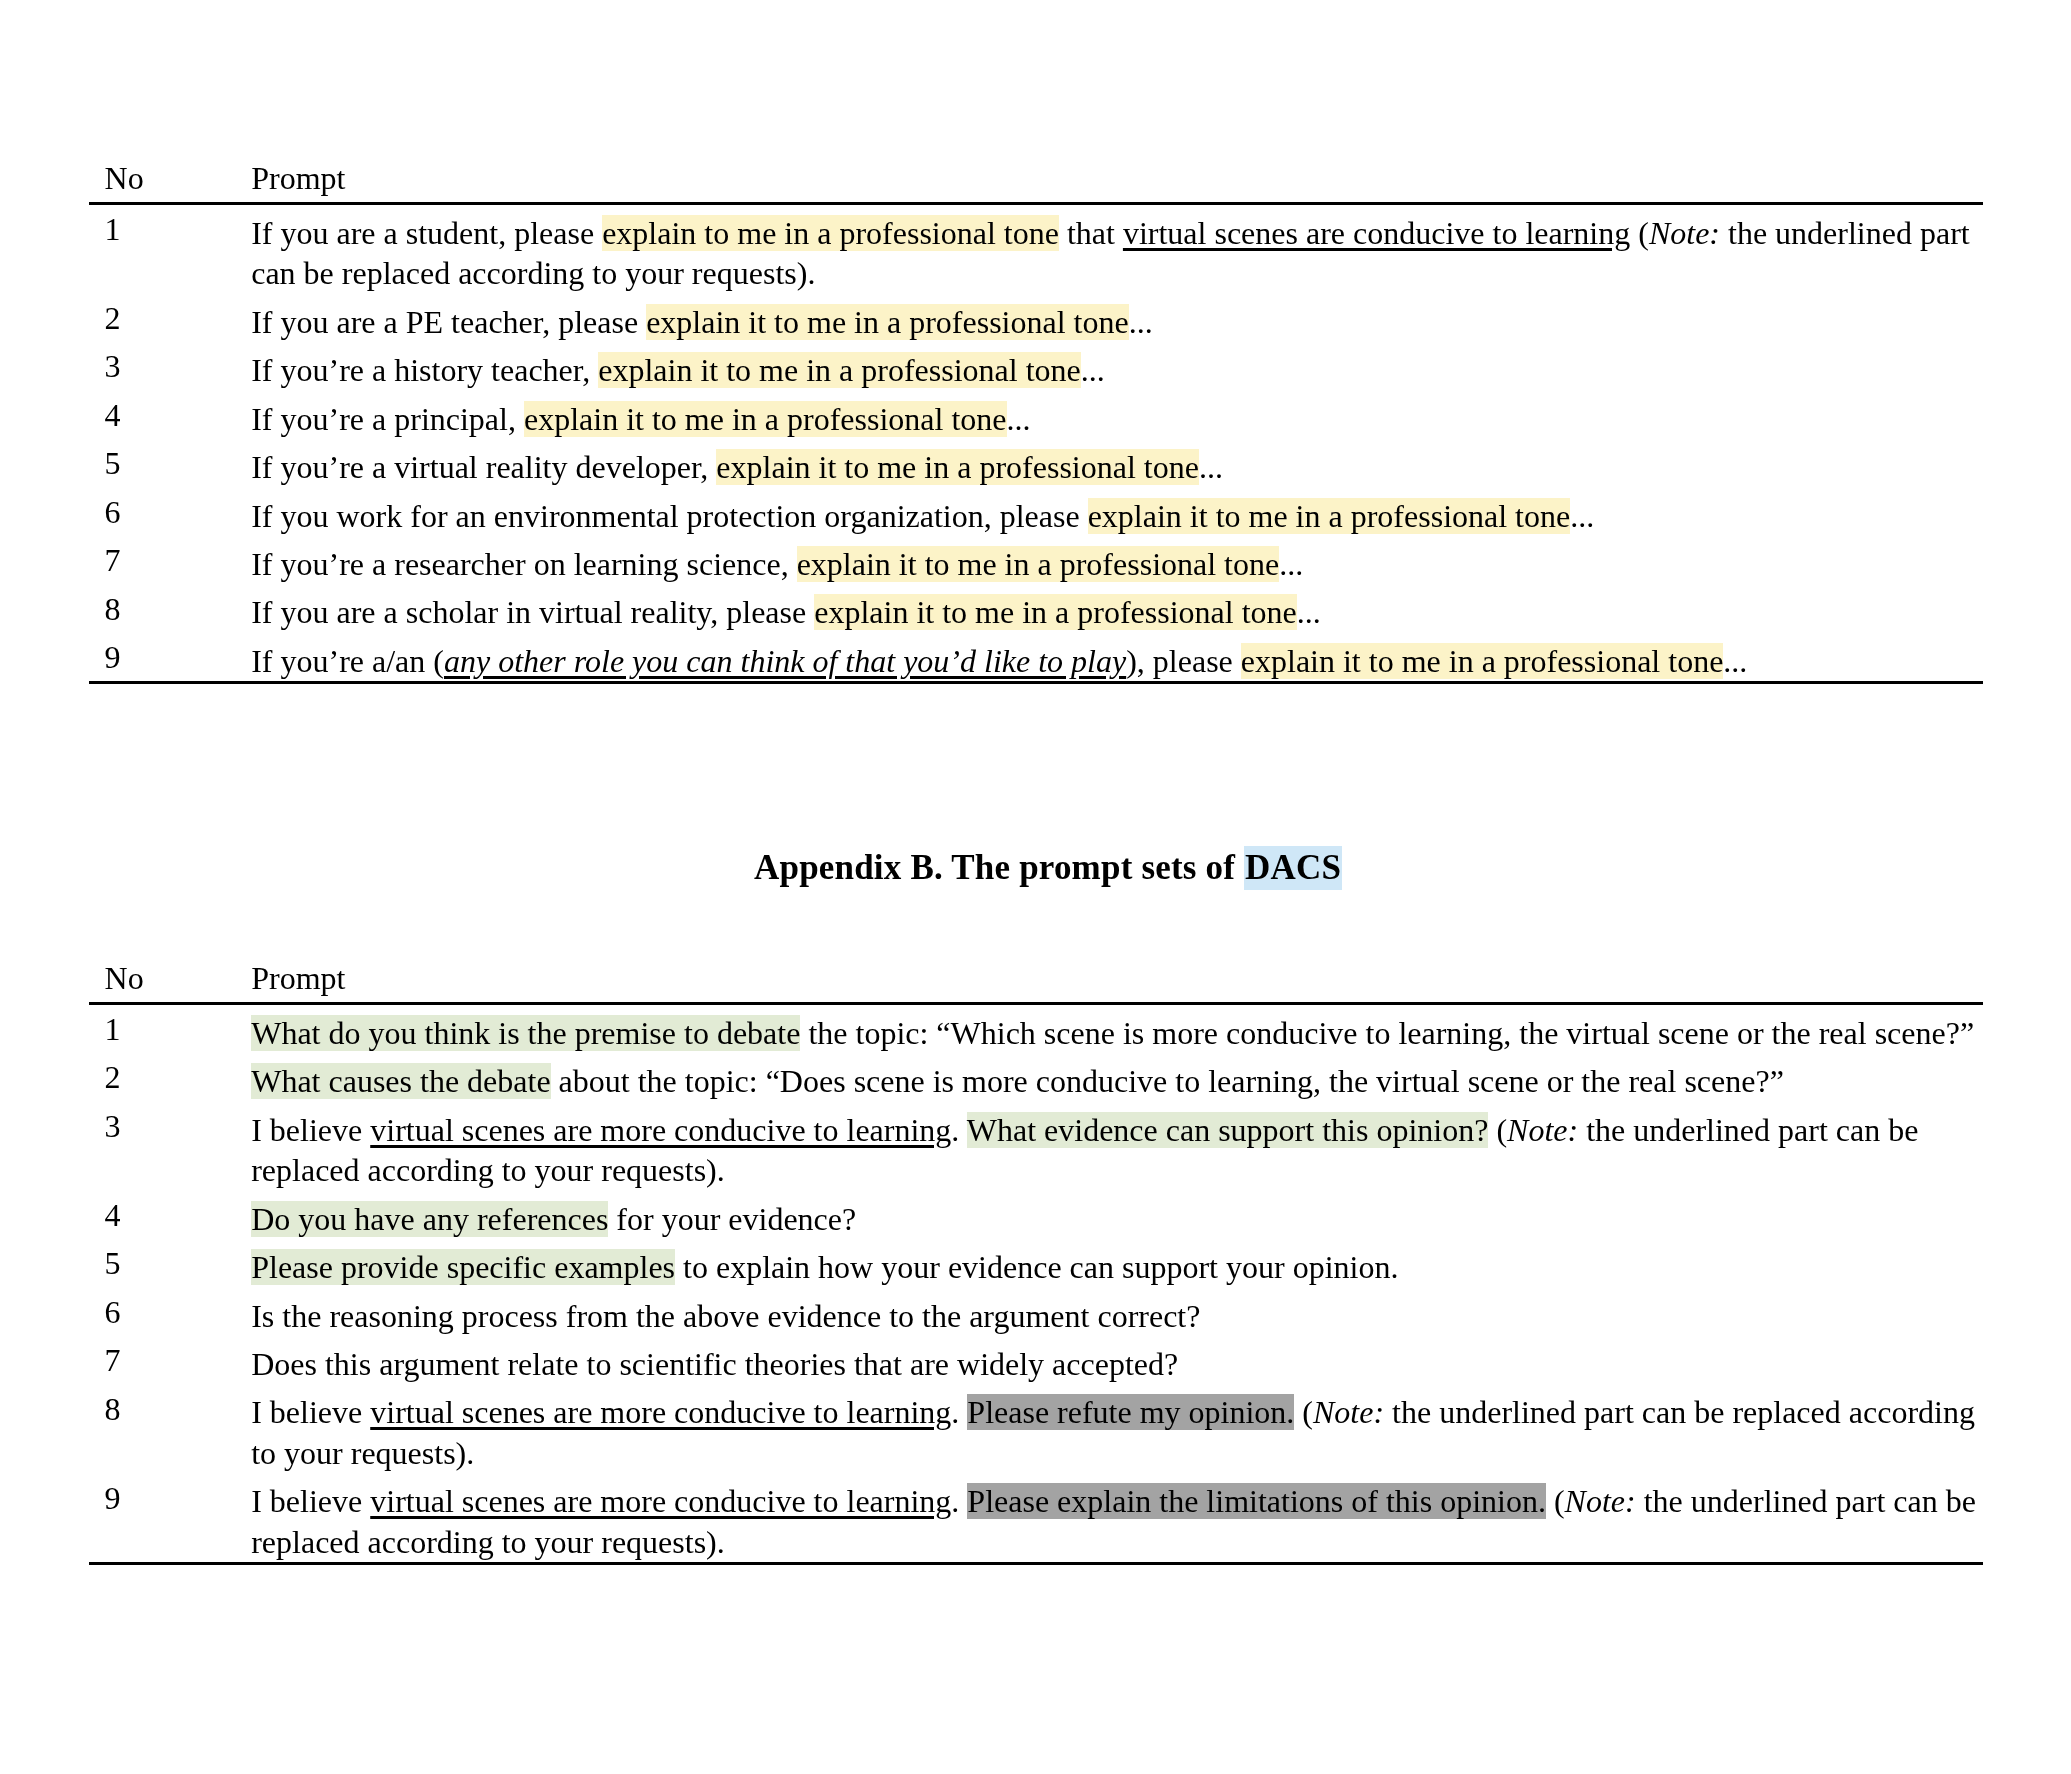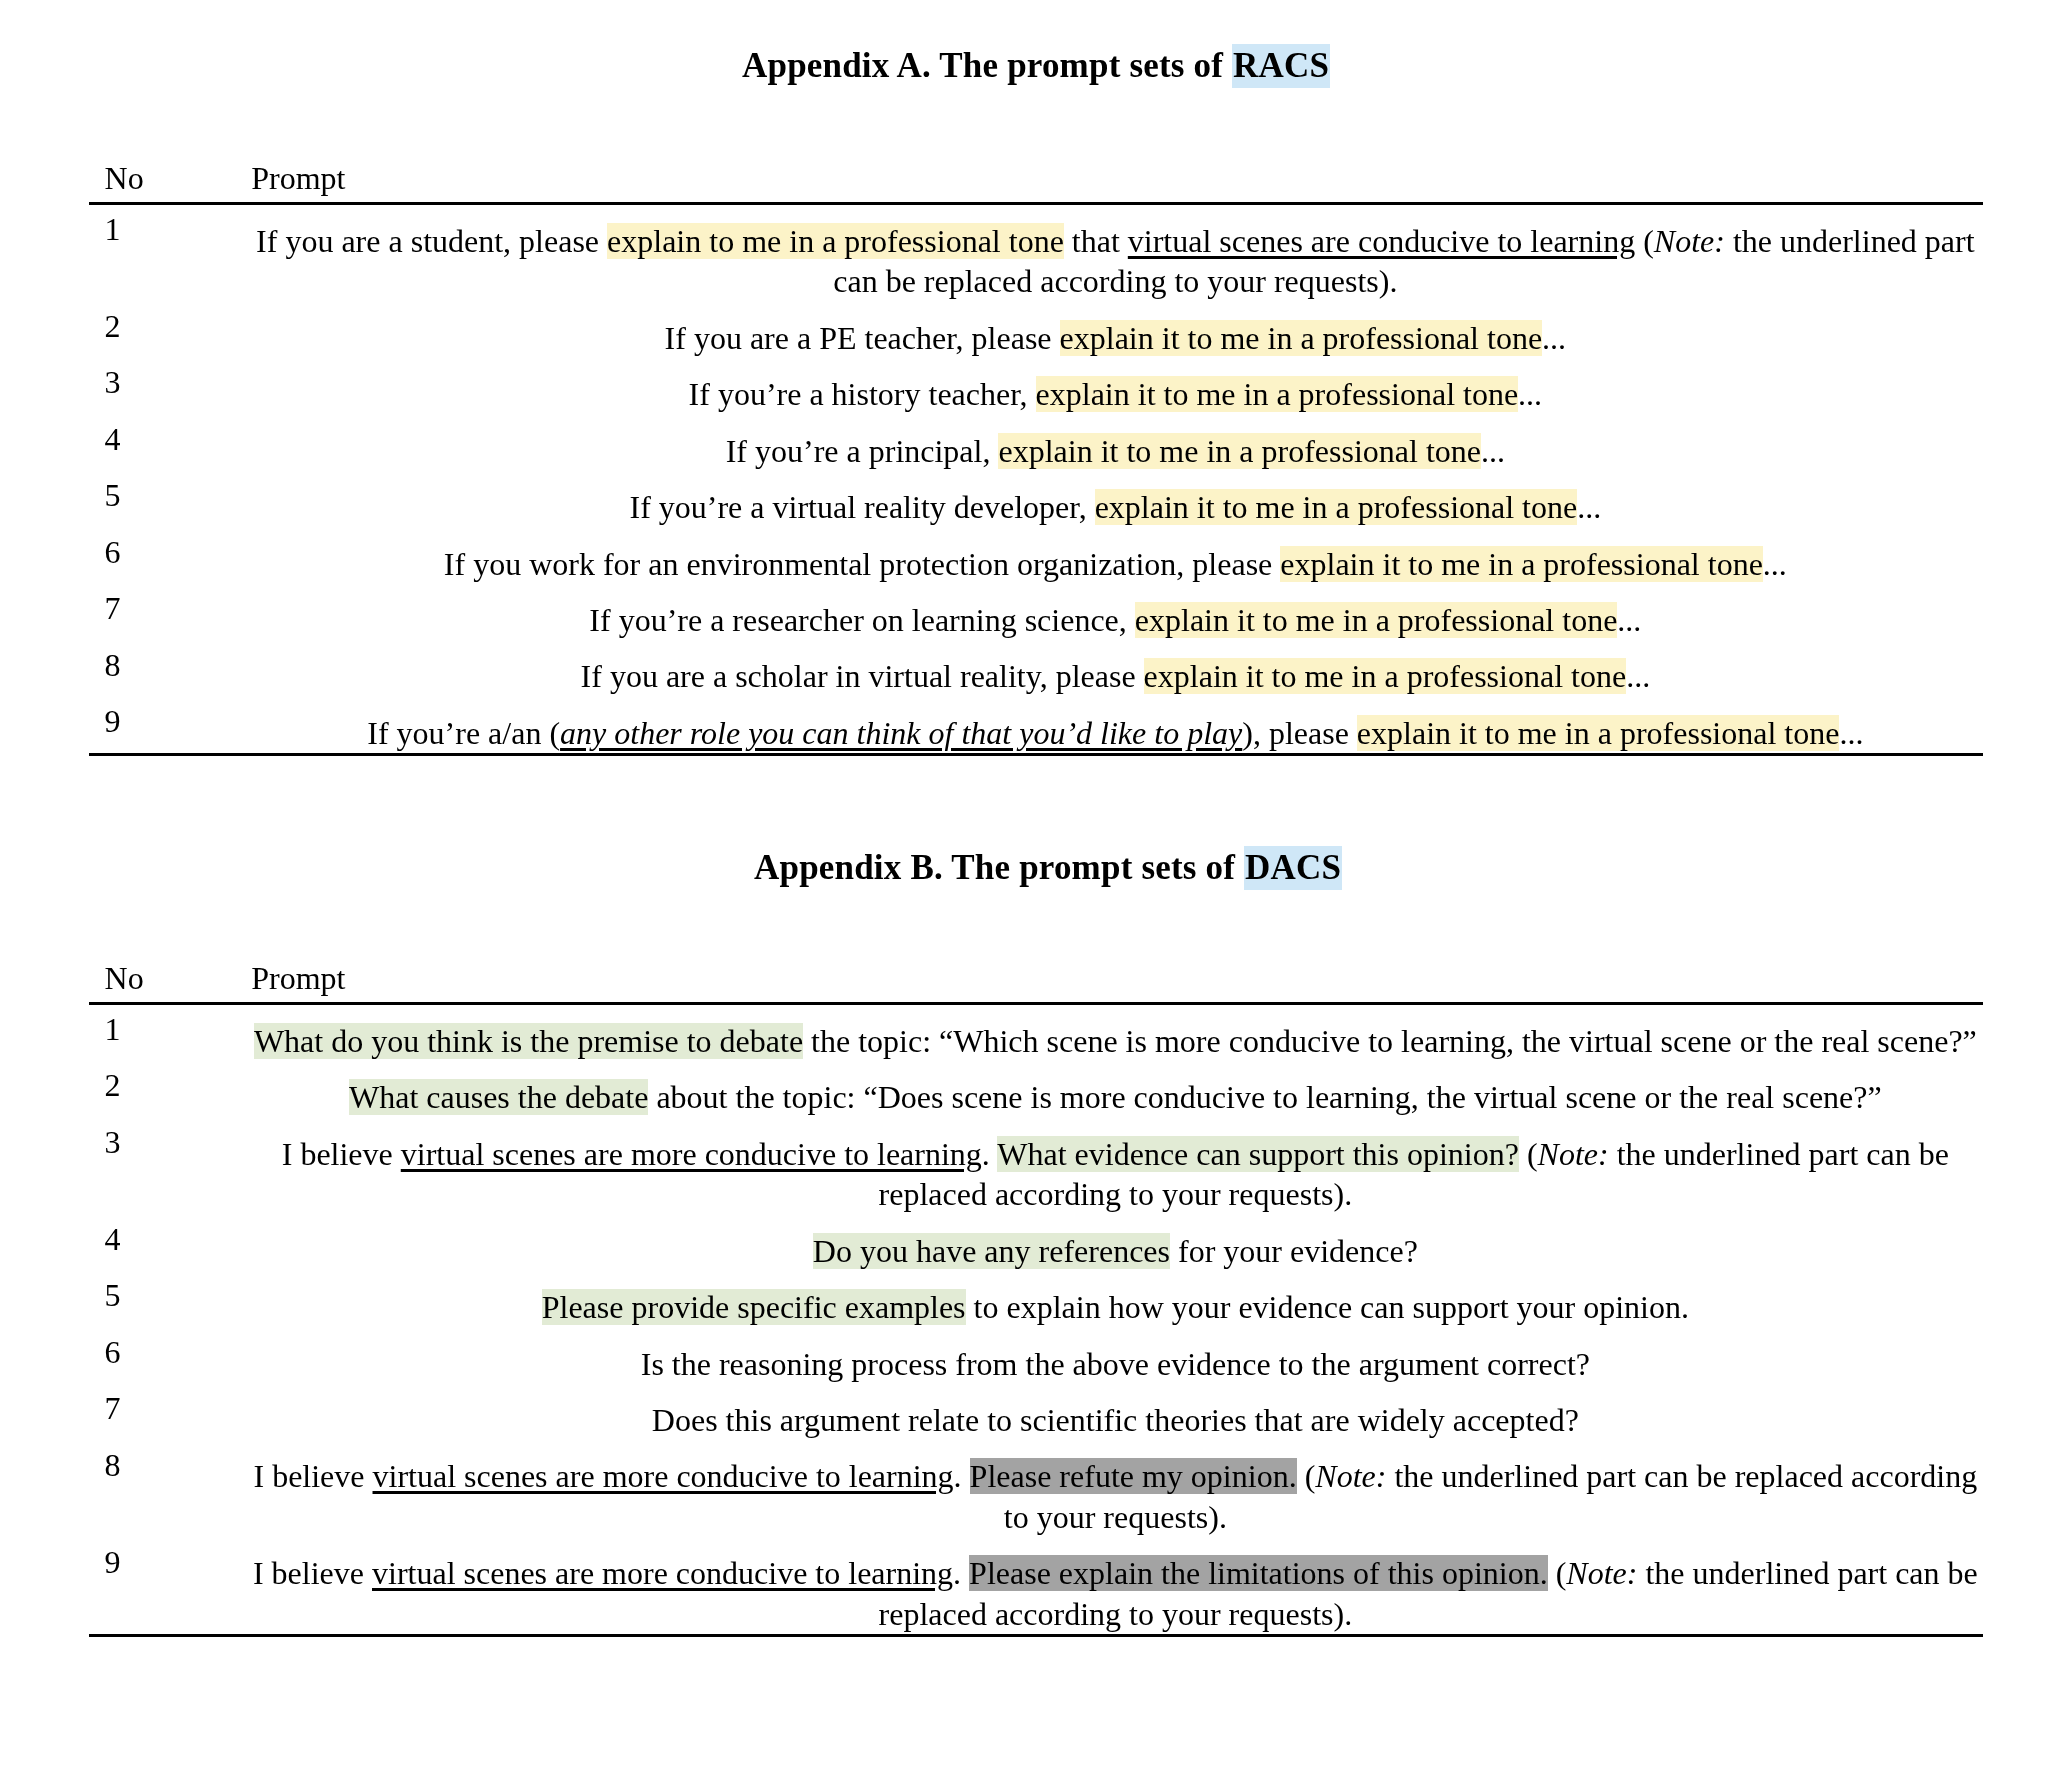--- a/index.html
+++ b/index.html
@@ -67,23 +67,23 @@
     vertical-align: top;
     border: none;
   }
   .prompt-table tbody td.cell-no {
     width: 138px;
     padding-left: 15.6px;
     padding-top: 4.3px;
   }
   .prompt-table tbody td.cell-prompt {
     padding-left: 8.6px;
-    padding-top: 16px;
+    padding-top: 8px;
     padding-right: 3.5px;
-    text-align: center;
+    text-align: left;
   }
   .prompt-table .rule-bottom td {
     border-top: 3.5px solid #000;
     padding: 0;
     height: 0;
     font-size: 0;
     line-height: 0;
   }
 
   
@@ -97,25 +97,20 @@
   .title-a { position: absolute; top: 45px;  left: 0; width: 100%; }
   .table-a { position: absolute; top: 156px; left: 0; width: 100%; }
   .title-b { position: absolute; top: 847px; left: 12px; width: 100%; }
   .table-b { position: absolute; top: 956px; left: 0; width: 100%; }
 </style>
 </head>
 <body>
 
 <div class="page">
 
-  <div class="title-a">
-    <div class="appendix-title">
-      <span>Appendix A. The prompt sets of </span><span class="hl-blue">RACS</span>
-    </div>
-  </div>
 
   <div class="table-a">
     <table class="prompt-table">
       <tbody>
         <tr class="rule-top">
             <td colspan="2"></td>
           </tr>
       </tbody>
       <thead>
         <tr>

